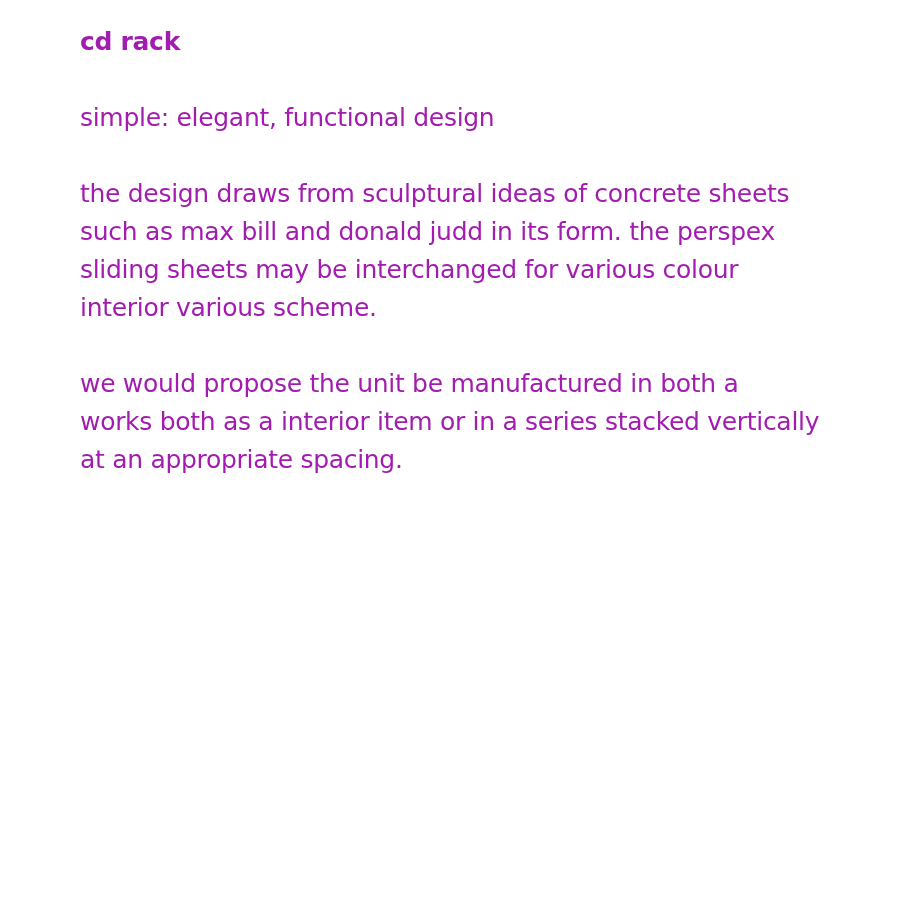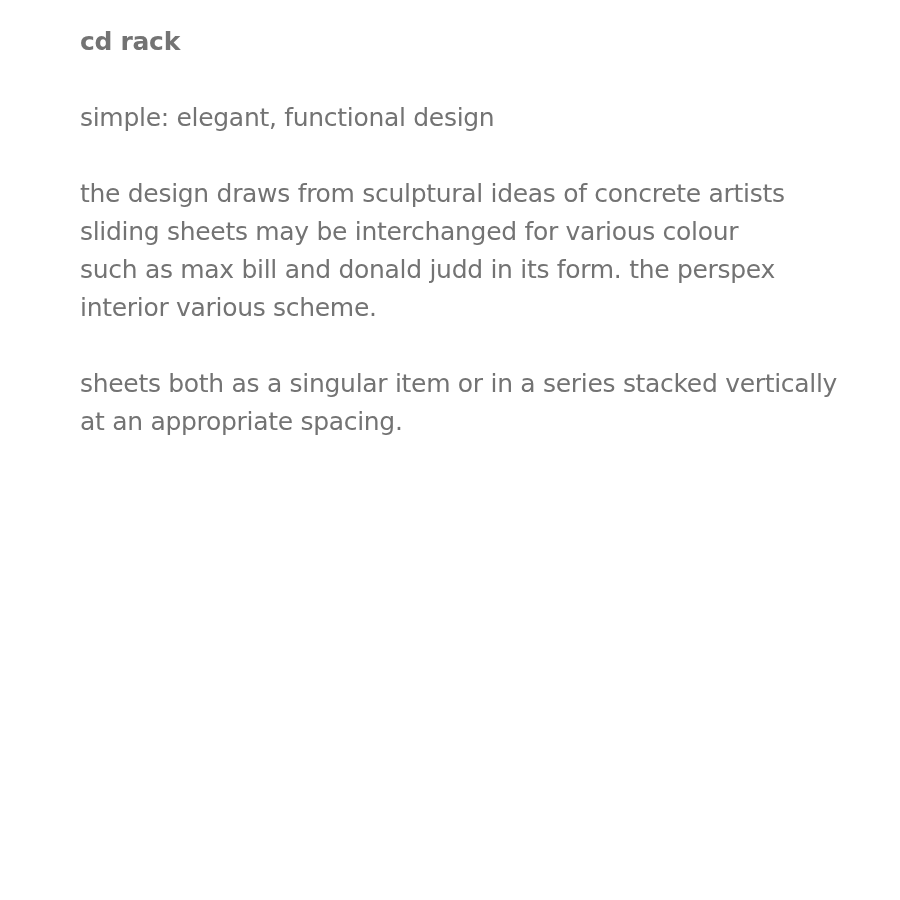--- a/index.html
+++ b/index.html
@@ -1,42 +1,43 @@
 <!DOCTYPE html>
 <html><head>
 <meta charset="utf-8">
 <style>
   html, body { margin: 0; padding: 0; background: #ffffff; }
   body { width: 900px; height: 900px; overflow: hidden; position: relative; }
   .doc {
     position: absolute; left: 80px; top: 23px;
     font-family: "DejaVu Sans", sans-serif;
-    color: #737373;
+    color: #a21caf;
     font-size: 25px;
     line-height: 38px;
     letter-spacing: -0.3px;
   }
   .title { font-weight: bold; margin: 0 0 38px 0; height: 38px; }
   .para { margin: 0 16px 38px 0; }
   .line { display: block; white-space: nowrap; height: 38px; }
 </style>
 </head>
 <body>
 
 <div class="doc">
   <div class="title">cd rack</div>
 
   <div class="para">
     <span class="line">simple: elegant, functional design</span>
   </div>
 
   <div class="para">
-    <span class="line">the design draws from sculptural ideas of concrete artists</span>
+    <span class="line">the design draws from sculptural ideas of concrete sheets</span>
+    <span class="line">such as max bill and donald judd in its form.  the perspex</span>
     <span class="line">sliding sheets may be interchanged for various colour</span>
-    <span class="line">such as max bill and donald judd in its form.  the perspex</span>
     <span class="line">interior various scheme.</span>
   </div>
 
   <div class="para">
-    <span class="line">sheets both as a singular item or in a series stacked vertically</span>
+    <span class="line">we would propose the unit be manufactured in both a</span>
+    <span class="line">works both as a interior item or in a series stacked vertically</span>
     <span class="line">at an appropriate spacing.</span>
   </div>
 </div>
 
 </body></html>

